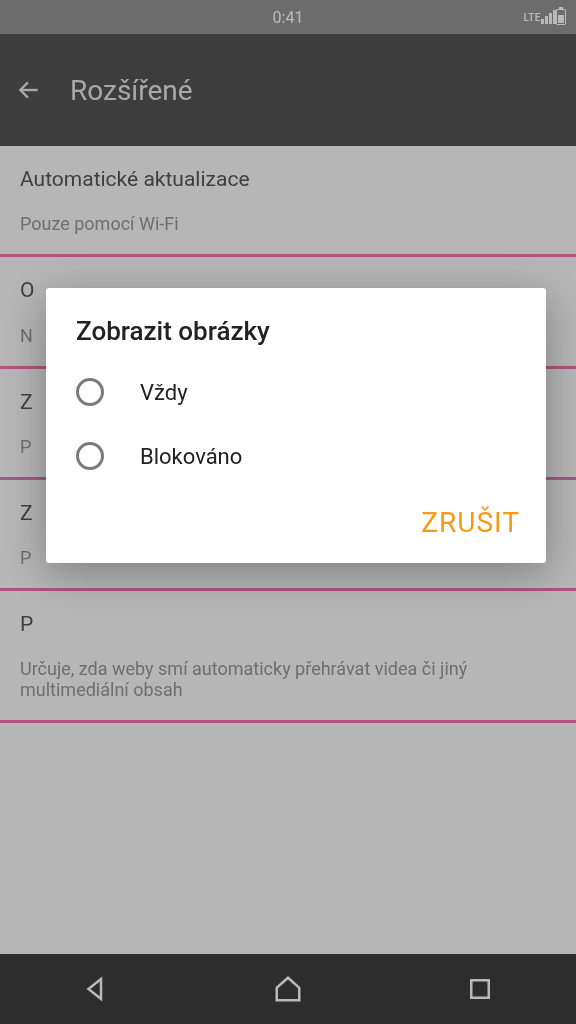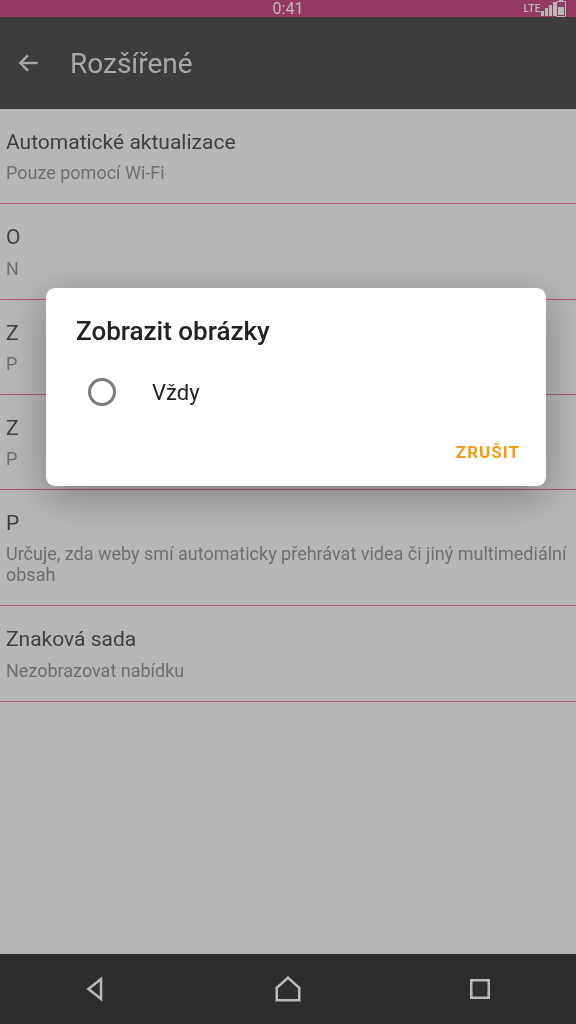--- a/index.html
+++ b/index.html
@@ -1,55 +1,55 @@
 <!DOCTYPE html>
 <html><head>
 <meta charset="utf-8">
 <style>
   * { margin: 0; padding: 0; box-sizing: border-box; font-family: -apple-system, BlinkMacSystemFont, 'Segoe UI', Roboto, sans-serif; }
   body { width: 576px; height: 1024px; background: #fafafa; position: relative; overflow: hidden; }
   
-  .status-bar { height: 17px; background: #be185d; display: flex; align-items: center; justify-content: center; position: relative; color: #fff; font-size: 16px; }
+  .status-bar { height: 34px; background: #737373; display: flex; align-items: center; justify-content: center; position: relative; color: #fff; font-size: 16px; }
   .status-time { position: absolute; left: 50%; transform: translateX(-50%); }
   .status-right { position: absolute; right: 10px; display: flex; align-items: center; font-size: 11px; }
   .status-lte { font-size: 10px; letter-spacing: 0.5px; font-weight: 500; }
   .signal-bars { display: flex; align-items: flex-end; gap: 1px; height: 14px; }
   .signal-bars span { width: 3px; background: #fff; }
   .signal-bars span:nth-child(1){height:5px}
   .signal-bars span:nth-child(2){height:8px}
   .signal-bars span:nth-child(3){height:11px}
   .signal-bars span:nth-child(4){height:14px}
   .battery { width: 10px; height: 16px; border: 1.5px solid #fff; border-radius: 1px; position: relative; }
   .battery::before { content:''; position:absolute; top:-3px; left:2px; width:4px; height:2px; background:#fff; }
   .battery::after { content:''; position:absolute; bottom:1px; left:1px; right:1px; height:8px; background:#fff; }
 
-  .app-bar { height: 92px; background: #1e1e1e; display: flex; align-items: center; padding: 0 16px; gap: 28px; }
+  .app-bar { height: 112px; background: #1e1e1e; display: flex; align-items: center; padding: 0 16px; gap: 28px; }
   .back-arrow { width: 26px; height: 26px; }
   .app-title { color: #e0e0e0; font-size: 28px; font-weight: 400; }
 
   .settings-list { background: #fafafa; }
-  .setting-item { padding: 20px 6px; border-bottom: 1px solid #ec4899; }
+  .setting-item { padding: 20px 20px; border-bottom: 3px solid #ec4899; }
   .setting-title { font-size: 21px; color: #222; line-height: 1.3; }
-  .setting-sub { font-size: 18px; color: #777; margin-top: 6px; }
+  .setting-sub { font-size: 18px; color: #777; margin-top: 20px; }
   .setting-item.with-checkbox { display: flex; align-items: center; justify-content: space-between; }
   .checkbox { width: 26px; height: 26px; border: 2px solid #888; border-radius: 2px; }
 
   .nav-bar { position: absolute; bottom: 0; left: 0; right: 0; height: 70px; background: #000; display: flex; align-items: center; justify-content: space-around; }
   .nav-icon { width: 30px; height: 30px; }
 
   .scrim { position: absolute; inset: 0; background: rgba(100,100,100,0.45); z-index: 10; }
-  .dialog { position: absolute; top: 288px; left: 46px; right: 30px; background: #fff; border-radius: 9px; z-index: 20; box-shadow: 0 10px 40px rgba(0,0,0,0.3); padding: 28px 0 14px 0; }
+  .dialog { position: absolute; top: 288px; left: 46px; right: 30px; background: #fff; border-radius: 3px; z-index: 20; box-shadow: 0 10px 40px rgba(0,0,0,0.3); padding: 28px 0 14px 0; }
   .dialog-title { font-size: 26px; color: #222; padding: 0 30px 14px 30px; font-weight: 500; }
-  .radio-row { display: flex; align-items: center; gap: 36px; padding: 18px 42px; cursor: pointer; }
+  .radio-row { display: flex; align-items: center; gap: 36px; padding: 18px 30px; cursor: pointer; }
   .radio { width: 28px; height: 28px; border-radius: 50%; border: 3px solid #7a7a7a; position: relative; flex-shrink: 0; }
   .radio.checked { border-color: #f39c12; }
   .radio.checked::after { content:''; position:absolute; top:4px; left:4px; right:4px; bottom:4px; border-radius:50%; background:#f39c12; }
   .radio-label { font-size: 22px; color: #222; }
   .dialog-actions { display: flex; justify-content: flex-end; padding: 18px 26px 10px 26px; }
-  .cancel-btn { color: #f39c12; font-size: 17px; font-weight: 700; letter-spacing: 1px; background: none; border: none; cursor: pointer; margin-left: 31px; }
+  .cancel-btn { color: #f39c12; font-size: 28px; font-weight: 400; letter-spacing: 1px; background: none; border: none; cursor: pointer; margin-left: 31px; }
 
   .dimmed .setting-title, .dimmed .setting-sub { opacity: 1; }
 </style>
 </head>
 <body>
 
 <div class="status-bar">
   <span class="status-time">0:41</span>
   <div class="status-right">
     <span class="status-lte">LTE</span>
@@ -85,33 +85,33 @@
     <div class="setting-sub">P</div>
   </div>
   <div class="setting-item">
     <div class="setting-title">Z</div>
     <div class="setting-sub">P</div>
   </div>
   <div class="setting-item">
     <div class="setting-title">P</div>
     <div class="setting-sub">Určuje, zda weby smí automaticky přehrávat videa či jiný multimediální obsah</div>
   </div>
-  <div class="setting-item">
-    <div class="setting-title">Znaková sada</div>
-    <div class="setting-sub">Nezobrazovat nabídku</div>
-  </div>
 </div>
 
 <div class="scrim"></div>
 
 <div class="dialog">
   <div class="dialog-title">Zobrazit obrázky</div>
   <div class="radio-row">
     <div class="radio"></div>
     <span class="radio-label">Vždy</span>
+  </div>
+  <div class="radio-row">
+    <div class="radio"></div>
+    <span class="radio-label">Blokováno</span>
   </div>
   <div class="dialog-actions">
     <button class="cancel-btn">ZRUŠIT</button>
   </div>
 </div>
 
 <div class="nav-bar">
   <svg class="nav-icon" viewBox="0 0 24 24" fill="none" stroke="#fff" stroke-width="2">
     <polygon points="16,4 6,12 16,20"></polygon>
   </svg>

